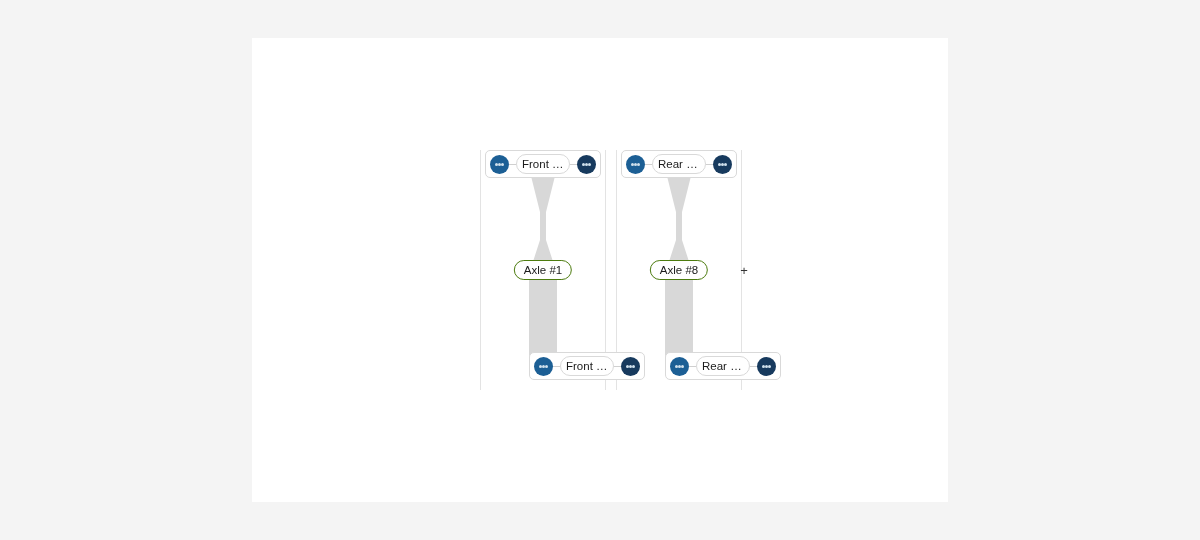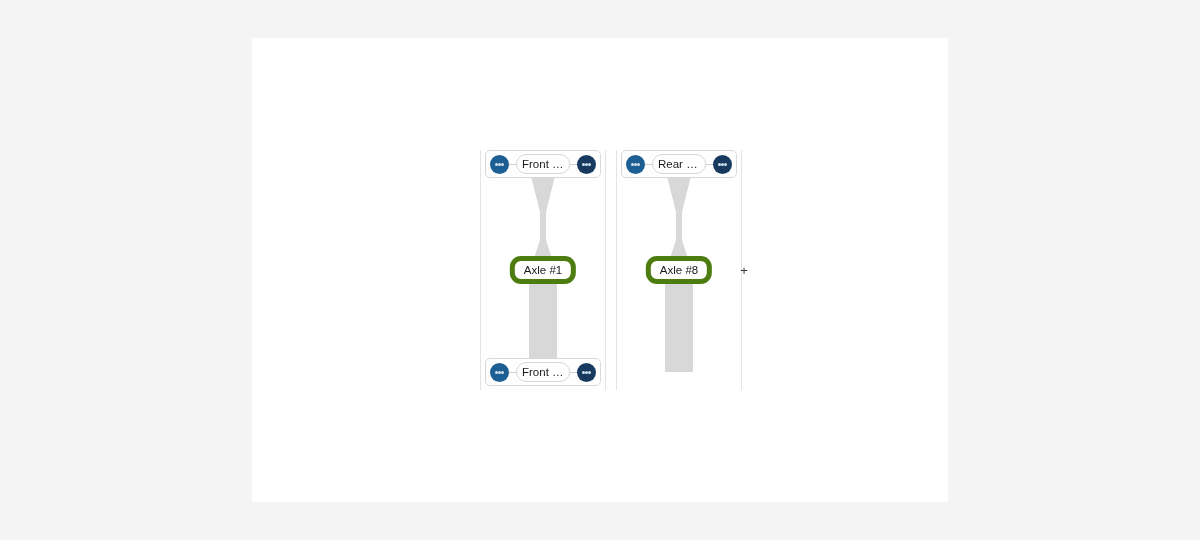--- a/index.html
+++ b/index.html
@@ -77,21 +77,21 @@
     align-items: center;
     background: #ffffff;
     border: 1px solid #d9d9d9;
     border-radius: 5px;
     padding: 3px 4px;
     box-sizing: border-box;
     white-space: nowrap;
     z-index: 5;
   }
   .node.top    { top: 0px; }
-  .node.bottom { bottom: 4px; }
+  .node.bottom { bottom: 10px; margin-left: 44px; }
 
   .node-wide { width: 116px; }
 
   
   .handle {
     width: 19px;
     height: 19px;
     border-radius: 50%;
     flex: 0 0 auto;
     display: flex;
@@ -153,21 +153,21 @@
     text-overflow: ellipsis;
   }
 
   
   .axle-label {
     position: absolute;
     left: 50%;
     top: 50%;
     transform: translate(-50%, -50%);
     background: #ffffff;
-    border: 5px solid #4d7c0f;
+    border: 1px solid #4d7c0f;
     border-radius: 11px;
     font-size: 11.5px;
     line-height: 16px;
     color: #1b1b1b;
     padding: 1px 9px;
     white-space: nowrap;
     z-index: 6;
   }
 
   
@@ -257,20 +257,35 @@
           <span class="stub"></span>
           <span class="handle handle-right">
             <span class="dots">
                 <i></i>
               </span>
           </span>
         </div>
 
         <div class="axle-label">Axle #8</div>
 
+        <div class="node bottom node-wide">
+          <span class="handle handle-left">
+            <span class="dots">
+                <i></i>
+              </span>
+          </span>
+          <span class="stub"></span>
+          <span class="pill">Rear Left</span>
+          <span class="stub"></span>
+          <span class="handle handle-right">
+            <span class="dots">
+                <i></i>
+              </span>
+          </span>
+        </div>
 
       </div>
 
     </div>
 
   </div>
 
   <div class="add-axle">+</div>
 
 </div>

